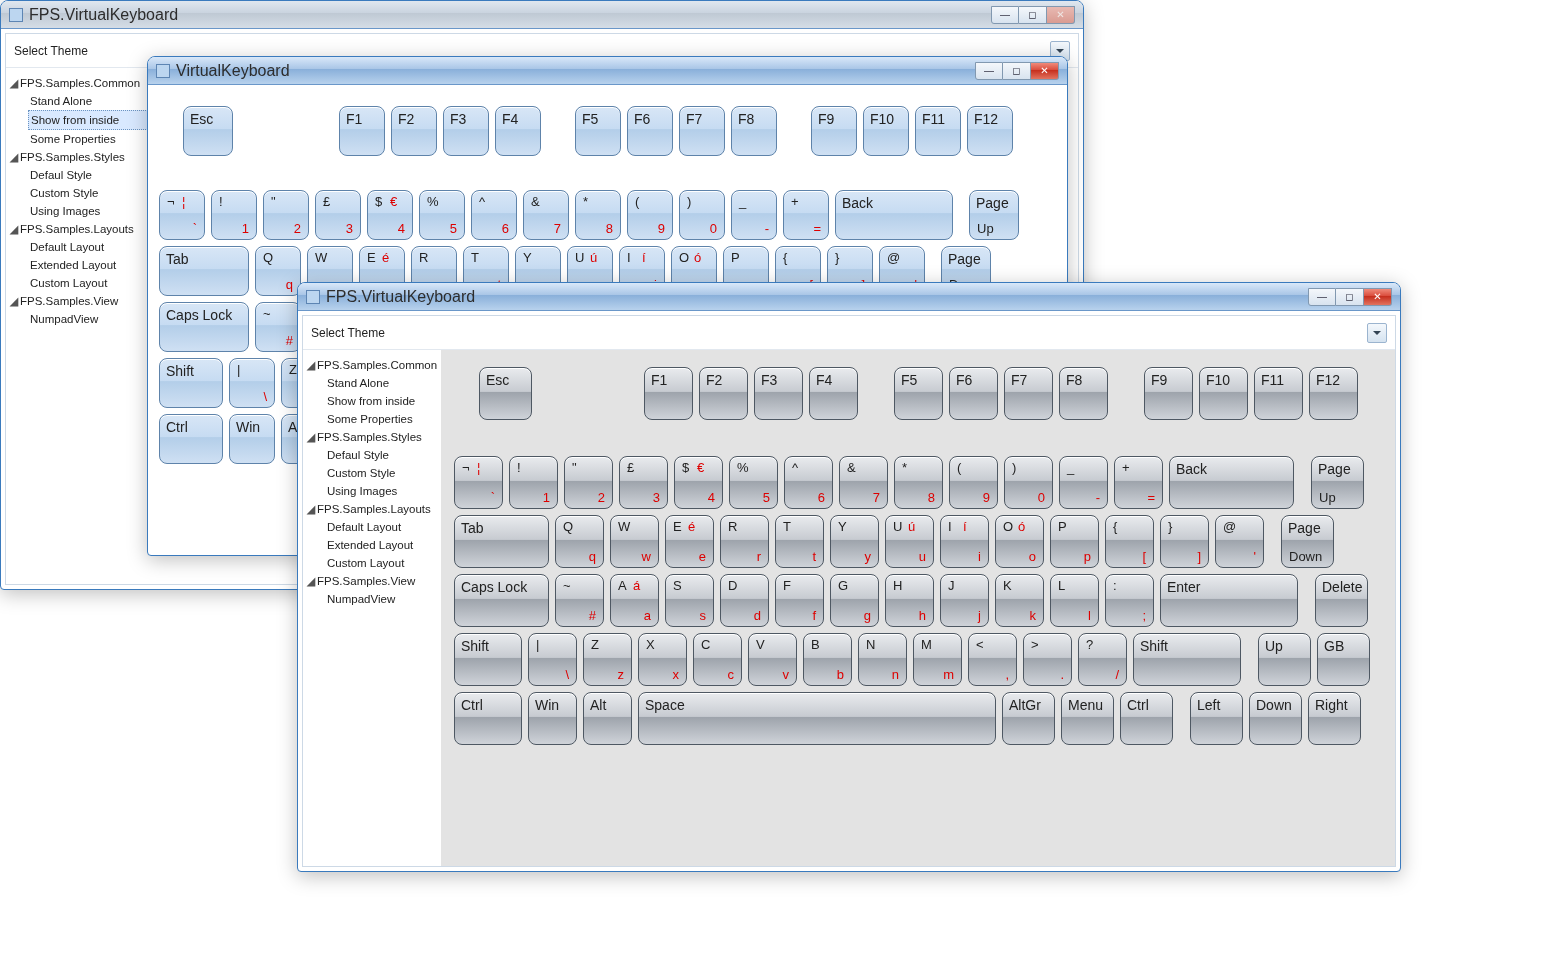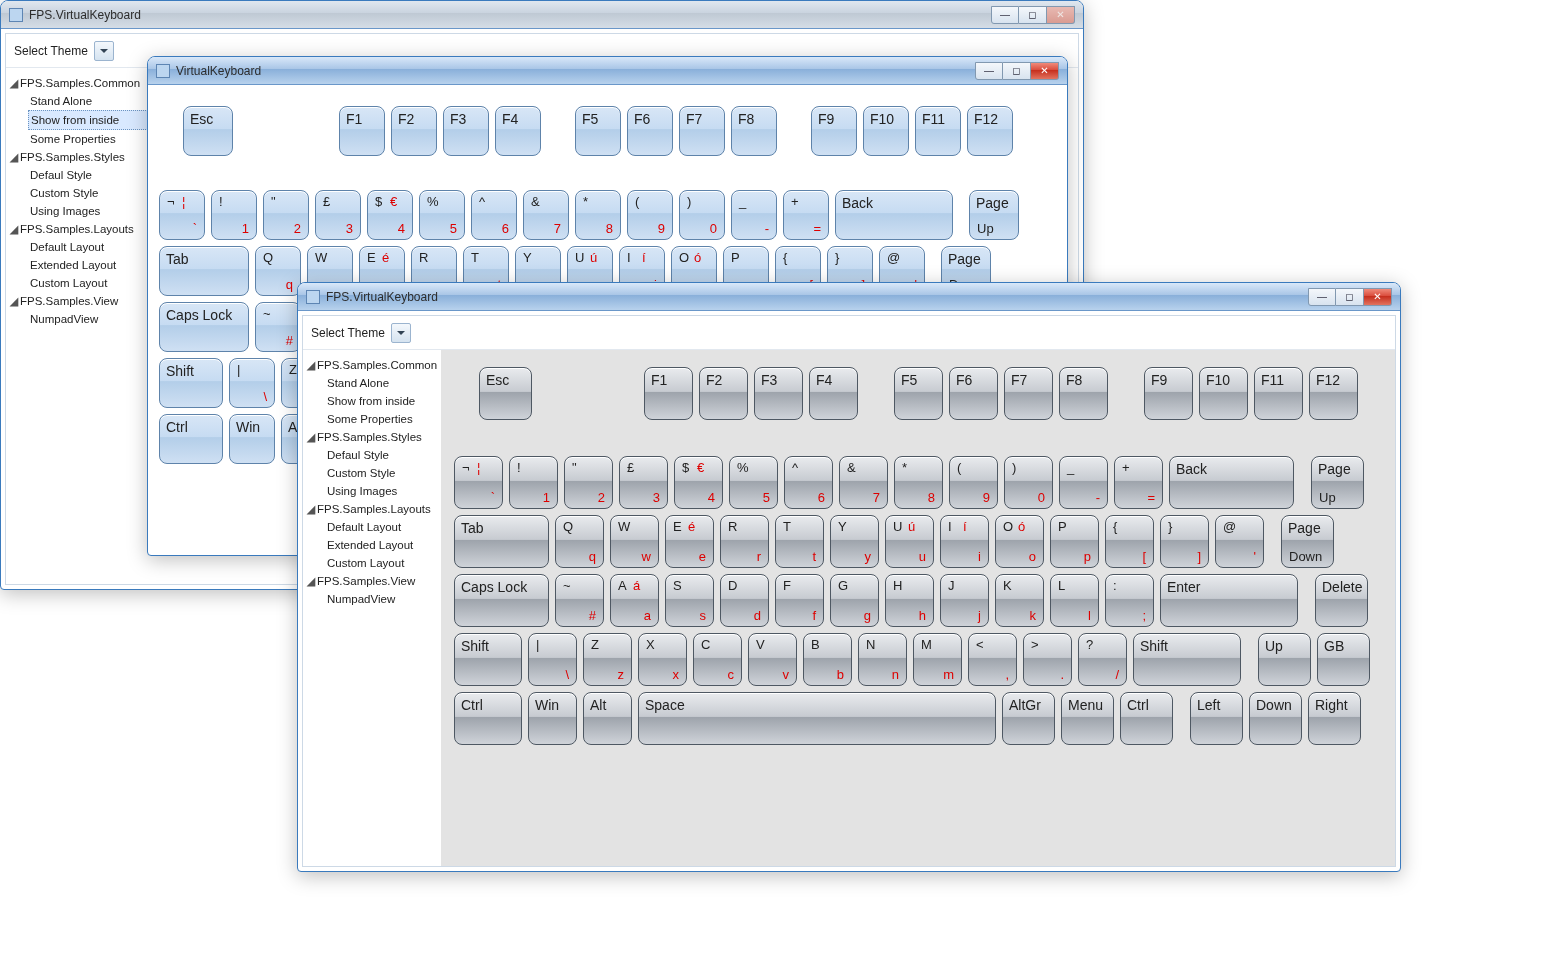--- a/index.html
+++ b/index.html
@@ -16,41 +16,41 @@
   }
   .titlebar {
     height: 28px;
     background: linear-gradient(#d9e8f9, #a8c5e6 45%, #8ab0da 46%, #b8d2ed);
     display: flex; align-items: center;
     padding: 0 8px;
     border-bottom: 1px solid #6a97c9;
   }
   .titlebar.inactive { background: linear-gradient(#e0e7ef,#c9d3df 45%,#bfc9d4 46%,#d5dde6); }
   .titlebar .icon { width: 14px; height: 14px; background: #bcd6f0; border:1px solid #5d85b3; margin-right:6px; }
-  .titlebar .title { font-size: 12px; color: #2d2d2d; white-space: nowrap; }
+  .titlebar .title { font-size: 16px; color: #2d2d2d; white-space: nowrap; }
   .titlebar .ctrls { margin-left: auto; display:flex; gap:0; }
   .ctrlbtn {
     width: 28px; height: 18px; border:1px solid #8198b0; border-left:none;
     background: linear-gradient(#f4f7fb,#d8e3ef); font-size:10px; line-height:16px;
     text-align:center; color:#334; cursor:default;
   }
   .ctrlbtn:first-child{ border-left:1px solid #8198b0; border-radius:0 0 0 3px; }
   .ctrlbtn:last-child{ border-radius:0 0 3px 0; }
   .ctrlbtn.close{ background: linear-gradient(#f08a7a,#d94a3a 45%,#c62f1e 46%,#e2735f); color:#fff; }
   .ctrlbtn.close.inactive{ background:linear-gradient(#e8b9b2,#d99b92); color:#efe6e4; }
 
   
   .panel {
     position:absolute; left:4px; top:32px; right:4px; bottom:4px;
     background:#fff; border:1px solid #cdd9e6;
     display:flex; flex-direction:column;
   }
   .themebar {
     height:34px; border-bottom:1px solid #e2e8ef;
-    display:flex; align-items:center; justify-content:flex-start;
+    display:flex; align-items:center; justify-content:space-between;
     padding:0 8px; gap:6px;
   }
   .themebar .lbl{ font-size:12px; color:#222; }
   .themebar .dd{
     width:20px; height:20px; border:1px solid #9bb4cf;
     background:linear-gradient(#f4f8fc,#d5e3f0); border-radius:2px;
     position:relative;
   }
   .themebar .dd:after{
     content:""; position:absolute; left:5px; top:7px;

